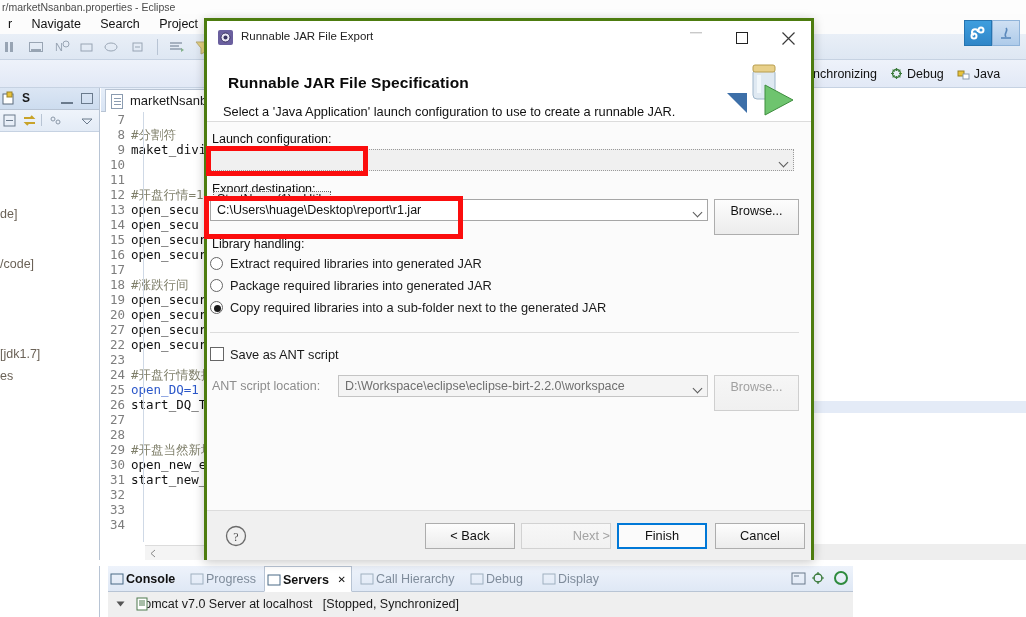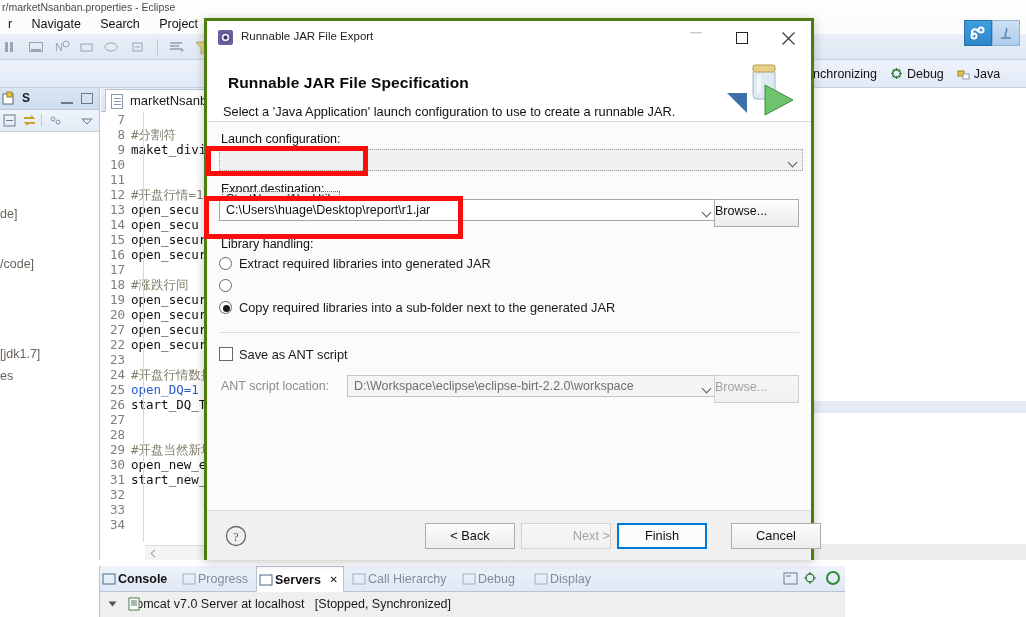--- a/index.html
+++ b/index.html
@@ -114,21 +114,21 @@
   .code-hscroll { position:absolute; left:44px; right:0; bottom:0; height:15px;
     background:#f4f4f4; border-top:1px solid #dcdcdc; }
 
   
   .right-panel { position:absolute; left:791px; top:88px; width:235px; height:472px;
     background:#ffffff; border-left:1px solid #b8c4d4; }
   .right-hl { position:absolute; left:0; top:313px; width:235px; height:12px; background:#e4ebf7; }
   .right-foot { position:absolute; left:0; bottom:0; width:235px; height:16px; background:#eeeeee; }
 
   
-  .bottom-stack { position:absolute; left:100px; top:566px; width:745px; height:51px;
+  .bottom-stack { position:absolute; left:108px; top:566px; width:745px; height:51px;
     background:#22c55e; }
   .bottom-tabs { position:relative; height:26px;
     background:linear-gradient(#eef3fb,#dfe8f5); border-bottom:1px solid #b8c4d4; }
   .btab { position:absolute; top:0; height:26px; line-height:26px; font-size:12.5px;
     white-space:nowrap; padding-left:18px; color:#7f8c9b; }
   .btab.active { background:#ffffff; border:1px solid #b8c4d4; border-bottom-color:#fff;
     color:#111; font-weight:bold; }
   .btab.strong { color:#111; font-weight:bold; }
   .btab .bico { position:absolute; left:2px; top:6px; width:14px; height:14px; }
   .bottom-row { position:relative; height:25px; line-height:25px; font-size:12.5px;
@@ -158,37 +158,37 @@
   .winbtn svg { display:block; margin:11px auto 0 auto; }
 
   .dlg-head {
     position:relative; height:67px; background:#ffffff;
     border-bottom:1px solid #dcdcdc; padding:7px 0 0 9px;
   }
   .dlg-head h1 { margin:12px; font-size:15.5px; font-weight:bold; color:#0a0a0a; letter-spacing:.1px; }
   .dlg-head p { margin:9px 0 0 7px; font-size:12.8px; color:#111; }
   .head-art { position:absolute; right:8px; top:2px; width:78px; height:62px; }
 
-  .dlg-body { position:relative; height:388px; background:#fbfbfb; padding:10px 12px 0 12px; }
+  .dlg-body { position:relative; height:388px; background:#fbfbfb; padding:10px 12px 0 3px; }
   .fld-label { font-size:12.5px; color:#111; margin:0 0 3px 2px; }
 
   .combo { position:relative; height:22px; background:#fff; border:1px solid #a6a6a6; }
   .combo .val { position:absolute; left:6px; top:3px; font-size:12.5px; color:#111;
     white-space:nowrap; }
   .combo .arrow { position:absolute; right:0; top:0; width:18px; height:20px; }
   .combo .arrow:after { content:""; position:absolute; left:5px; top:9px; width:6px; height:6px;
     border-right:1px solid #5a5a5a; border-bottom:1px solid #5a5a5a; transform:rotate(45deg); }
   .combo.flat { border:1px dotted #9a9a9a; background:#f0f0f0; }
   .combo.flat .val { background:#f0f0f0;margin-top:40px; }
   .combo.disabled { background:#f4f4f4; border-color:#c4c4c4; }
   .combo.disabled .val { color:#6f6f6f; }
 
   .btnwin {
-    height:28px; background:linear-gradient(#fdfdfd,#ececec); border:1px solid #adadad;
-    font-size:12.5px; color:#111; text-align:left; line-height:22px;
+    height:36px; background:linear-gradient(#fdfdfd,#ececec); border:1px solid #adadad;
+    font-size:12.5px; color:#111; text-align:center; line-height:22px;
   }
   .btnwin.disabled { color:#a0a0a0; border-color:#cfcfcf;
     background:linear-gradient(#f6f6f6,#f0f0f0); }
 
   .radio-row { position:relative; height:22px; padding-left:20px; font-size:12.8px; line-height:20px; }
   .radio-dot { position:absolute; left:0; top:3px; width:13px; height:13px; border-radius:50%;
     border:1px solid #666; background:#fff; }
   .radio-dot.on:after { content:""; position:absolute; left:3px; top:3px; width:7px; height:7px;
     border-radius:50%; background:#1a1a1a; }
 
@@ -513,20 +513,21 @@
     </div>
 
     <div class="fld-label" style="margin-top:14px;">Library handling:</div>
 
     <div class="radio-row">
       <span class="radio-dot"></span>
       <span>Extract required libraries into generated JAR</span>
     </div>
     <div class="radio-row">
       <span class="radio-dot"></span>
+      <span>Package required libraries into generated JAR</span>
     </div>
     <div class="radio-row">
       <span class="radio-dot on"></span>
       <span>Copy required libraries into a sub-folder next to the generated JAR</span>
     </div>
 
     <div class="sep-line" style="margin:12px 0 12px 0;"></div>
 
     <div class="check-row">
       <span class="check-box"></span>
@@ -546,18 +547,18 @@
   </div>
 
   <div class="dlg-foot">
     <svg class="help-ico" width="22" height="22">
       <circle cx="11" cy="11" r="9.5" fill="none" stroke="#6a6a6a" stroke-width="1.3"></circle>
       <text x="11" y="16" text-anchor="middle" font-size="12" fill="#4a4a4a" font-family="Liberation Serif">?</text>
     </svg>
     <div class="foot-btn" style="left:218px;"><span>&lt; Back</span></div>
     <div class="foot-btn disabled" style="left:314px;"><span>Next &gt;</span></div>
     <div class="foot-btn default" style="left:410px;"><span>Finish</span></div>
-    <div class="foot-btn" style="left:524px;"><span>Cancel</span></div>
+    <div class="foot-btn" style="left:508px;"><span>Cancel</span></div>
   </div>
 </div>
 
 <div class="redbox" id="ann-0" style="left: 206px; top: 146px; width: 162px; height: 30px; border-color: rgb(251, 13, 13);"></div>
 <div class="redbox" id="ann-1" style="left: 204px; top: 196px; width: 259px; height: 43px; border-color: rgb(251, 13, 13);"></div>
 
 </body></html>

